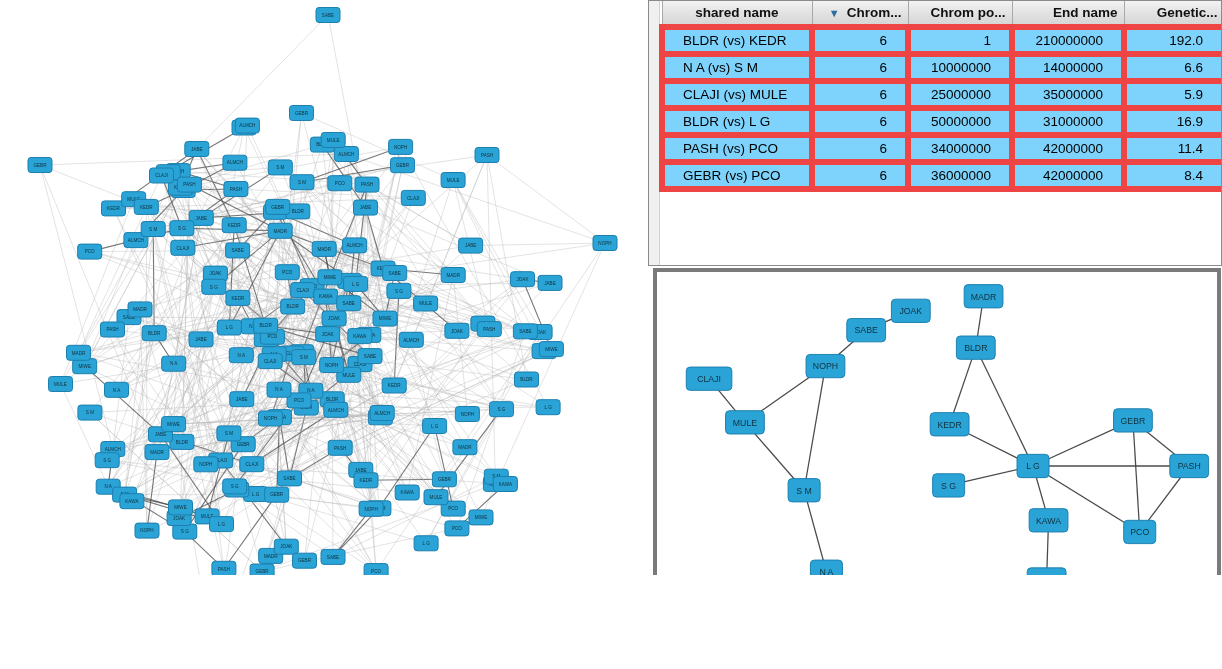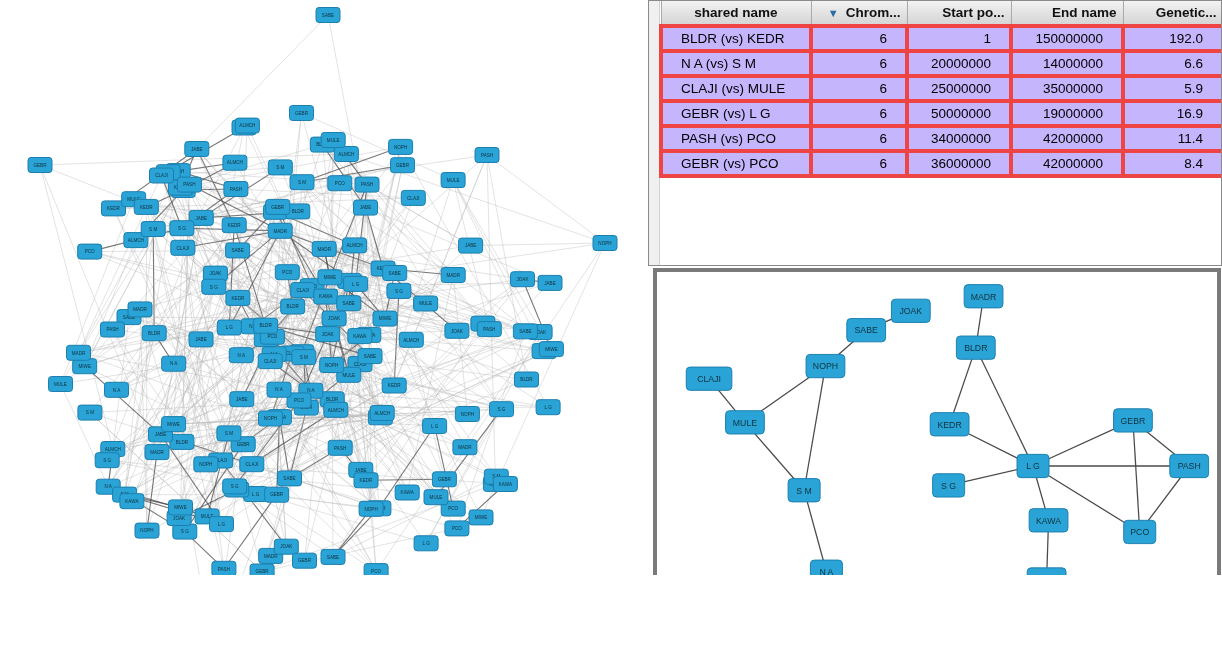--- a/index.html
+++ b/index.html
@@ -64,26 +64,26 @@
     font-weight: bold;
     font-size: 13.5px;
     color: #111;
     padding: 0 6px;
     text-align: center;
     white-space: nowrap;
     overflow: hidden;
   }
   table.data-table thead th.th-num { text-align: right; }
   table.data-table tbody td {
-    border: 4px solid #ef4444;
+    border: 6px solid #ef4444;
     height: 21px;
     padding: 0 18px;
     white-space: nowrap;
     overflow: hidden;
-    background: #c4b5fd;
+    background: #7dd3fc;
   }
   table.data-table tbody td.num { text-align: right; }
   table.data-table tbody td.txt { text-align: left; }
   .col-filter-icon {
     display: inline-block;
     margin-right: 4px;
     color: #2b6ca3;
     font-size: 11px;
     vertical-align: middle;
   }
@@ -1417,62 +1417,62 @@
                   </span>
               </th>
               <th class="th-num">
                 <span class="th-inner right">
                   <span class="col-filter-icon">▼</span>
                   <span>Chrom...</span>
                 </span>
               </th>
               <th class="th-num">
                 <span class="th-inner right">
-                    <span>Start po...</span>
+                    <span>Chrom po...</span>
                   </span>
               </th>
               <th class="th-num">
                 <span class="th-inner right">
                     <span>End name</span>
                   </span>
               </th>
               <th class="th-num">
                 <span class="th-inner right">
                     <span>Genetic...</span>
                   </span>
               </th>
             </tr>
           </thead>
           <tbody id="table-body">
               <tr>
                 <td class="txt">BLDR (vs) KEDR</td>
                 <td class="num">6</td>
                 <td class="num">1</td>
-                <td class="num">150000000</td>
+                <td class="num">210000000</td>
                 <td class="num">192.0</td>
               </tr>
               <tr>
                 <td class="txt">N A (vs) S M</td>
                 <td class="num">6</td>
-                <td class="num">20000000</td>
+                <td class="num">10000000</td>
                 <td class="num">14000000</td>
                 <td class="num">6.6</td>
               </tr>
               <tr>
                 <td class="txt">CLAJI (vs) MULE</td>
                 <td class="num">6</td>
                 <td class="num">25000000</td>
                 <td class="num">35000000</td>
                 <td class="num">5.9</td>
               </tr>
               <tr>
-                <td class="txt">GEBR (vs) L G</td>
+                <td class="txt">BLDR (vs) L G</td>
                 <td class="num">6</td>
                 <td class="num">50000000</td>
-                <td class="num">19000000</td>
+                <td class="num">31000000</td>
                 <td class="num">16.9</td>
               </tr>
               <tr>
                 <td class="txt">PASH (vs) PCO</td>
                 <td class="num">6</td>
                 <td class="num">34000000</td>
                 <td class="num">42000000</td>
                 <td class="num">11.4</td>
               </tr>
               <tr>

